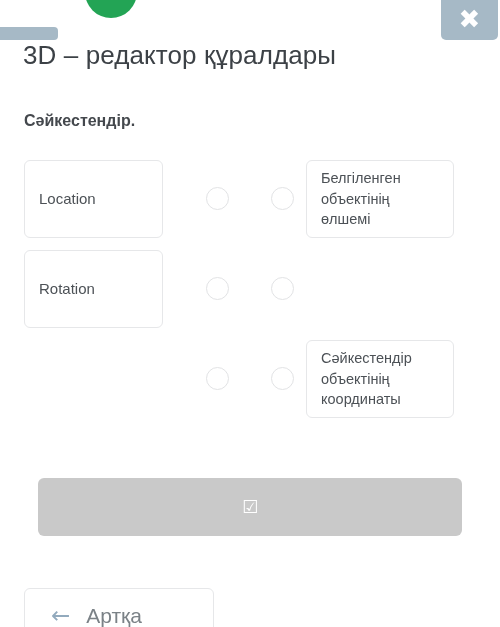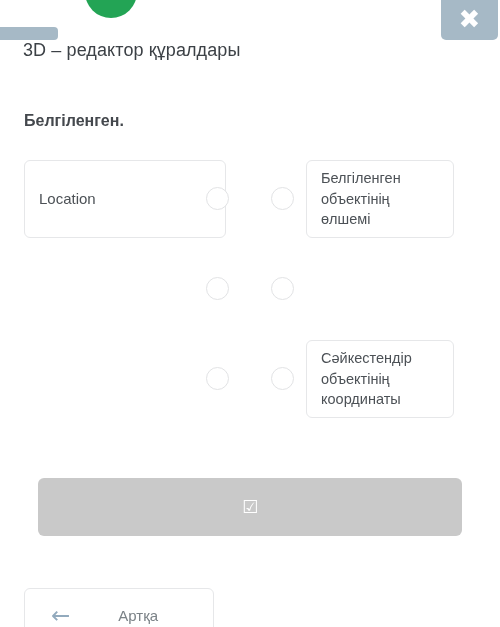--- a/index.html
+++ b/index.html
@@ -60,21 +60,21 @@
     font-weight: 700;
     margin-top: 4px;
     font-family: "DejaVu Sans", sans-serif;
   }
 
   
   .page-title {
     position: absolute;
     left: 23px;
     top: 40px;
-    font-size: 18px;
+    font-size: 26px;
     color: #3c4146;
     letter-spacing: 0.1px;
     white-space: nowrap;
   }
 
   
   .instruction {
     position: absolute;
     left: 24px;
     top: 112px;
@@ -100,21 +100,21 @@
     box-sizing: border-box;
     background: #ffffff;
     border: 1px solid #e6e7e9;
     border-radius: 6px;
     display: flex;
     align-items: center;
     height: 78px;
   }
   .card-left {
     left: 24px;
-    width: 202px;
+    width: 139px;
     padding: 0 14px;
   }
   .card-right {
     left: 306px;
     width: 148px;
     padding: 0 14px;
   }
   .card-text {
     font-size: 14.5px;
     color: #4c5156;
@@ -179,53 +179,56 @@
   }
   .back-button .arrow-glyph {
     color: #92aabd;
     font-size: 23px;
     line-height: 1;
     margin-left: 26px;
     font-family: "DejaVu Sans", sans-serif;
   }
   .back-button .back-label {
     color: #7b8287;
-    font-size: 15px;
-    margin-left: 48px;
+    font-size: 21px;
+    margin-left: 16px;
   }
 </style>
 </head>
 <body>
 
 <div id="top-layer">
   <div class="green-circle"></div>
   <div class="gray-tab"></div>
   <div class="close-button">
     <span class="x-glyph">✖</span>
   </div>
 </div>
 
 <div class="page-title">3D – редактор құралдары</div>
 
-<div class="instruction">Белгіленген.</div>
+<div class="instruction">Сәйкестендір.</div>
 
 <div class="match-area">
 
   <div class="match-row">
     <div class="card card-left">
       <span class="card-text">Location</span>
     </div>
     <div class="dot dot-left"></div>
     <div class="dot dot-right"></div>
     <div class="card card-right">
       <span class="card-text">Белгіленген объектінің өлшемі</span>
     </div>
   </div>
 
   <div class="match-row">
+    <div class="card card-left">
+      <span class="card-text">Rotation</span>
+    </div>
     <div class="dot dot-left"></div>
     <div class="dot dot-right"></div>
   </div>
 
   <div class="match-row">
     <div class="dot dot-left"></div>
     <div class="dot dot-right"></div>
     <div class="card card-right">
       <span class="card-text">Сәйкестендір объектінің координаты</span>
     </div>

